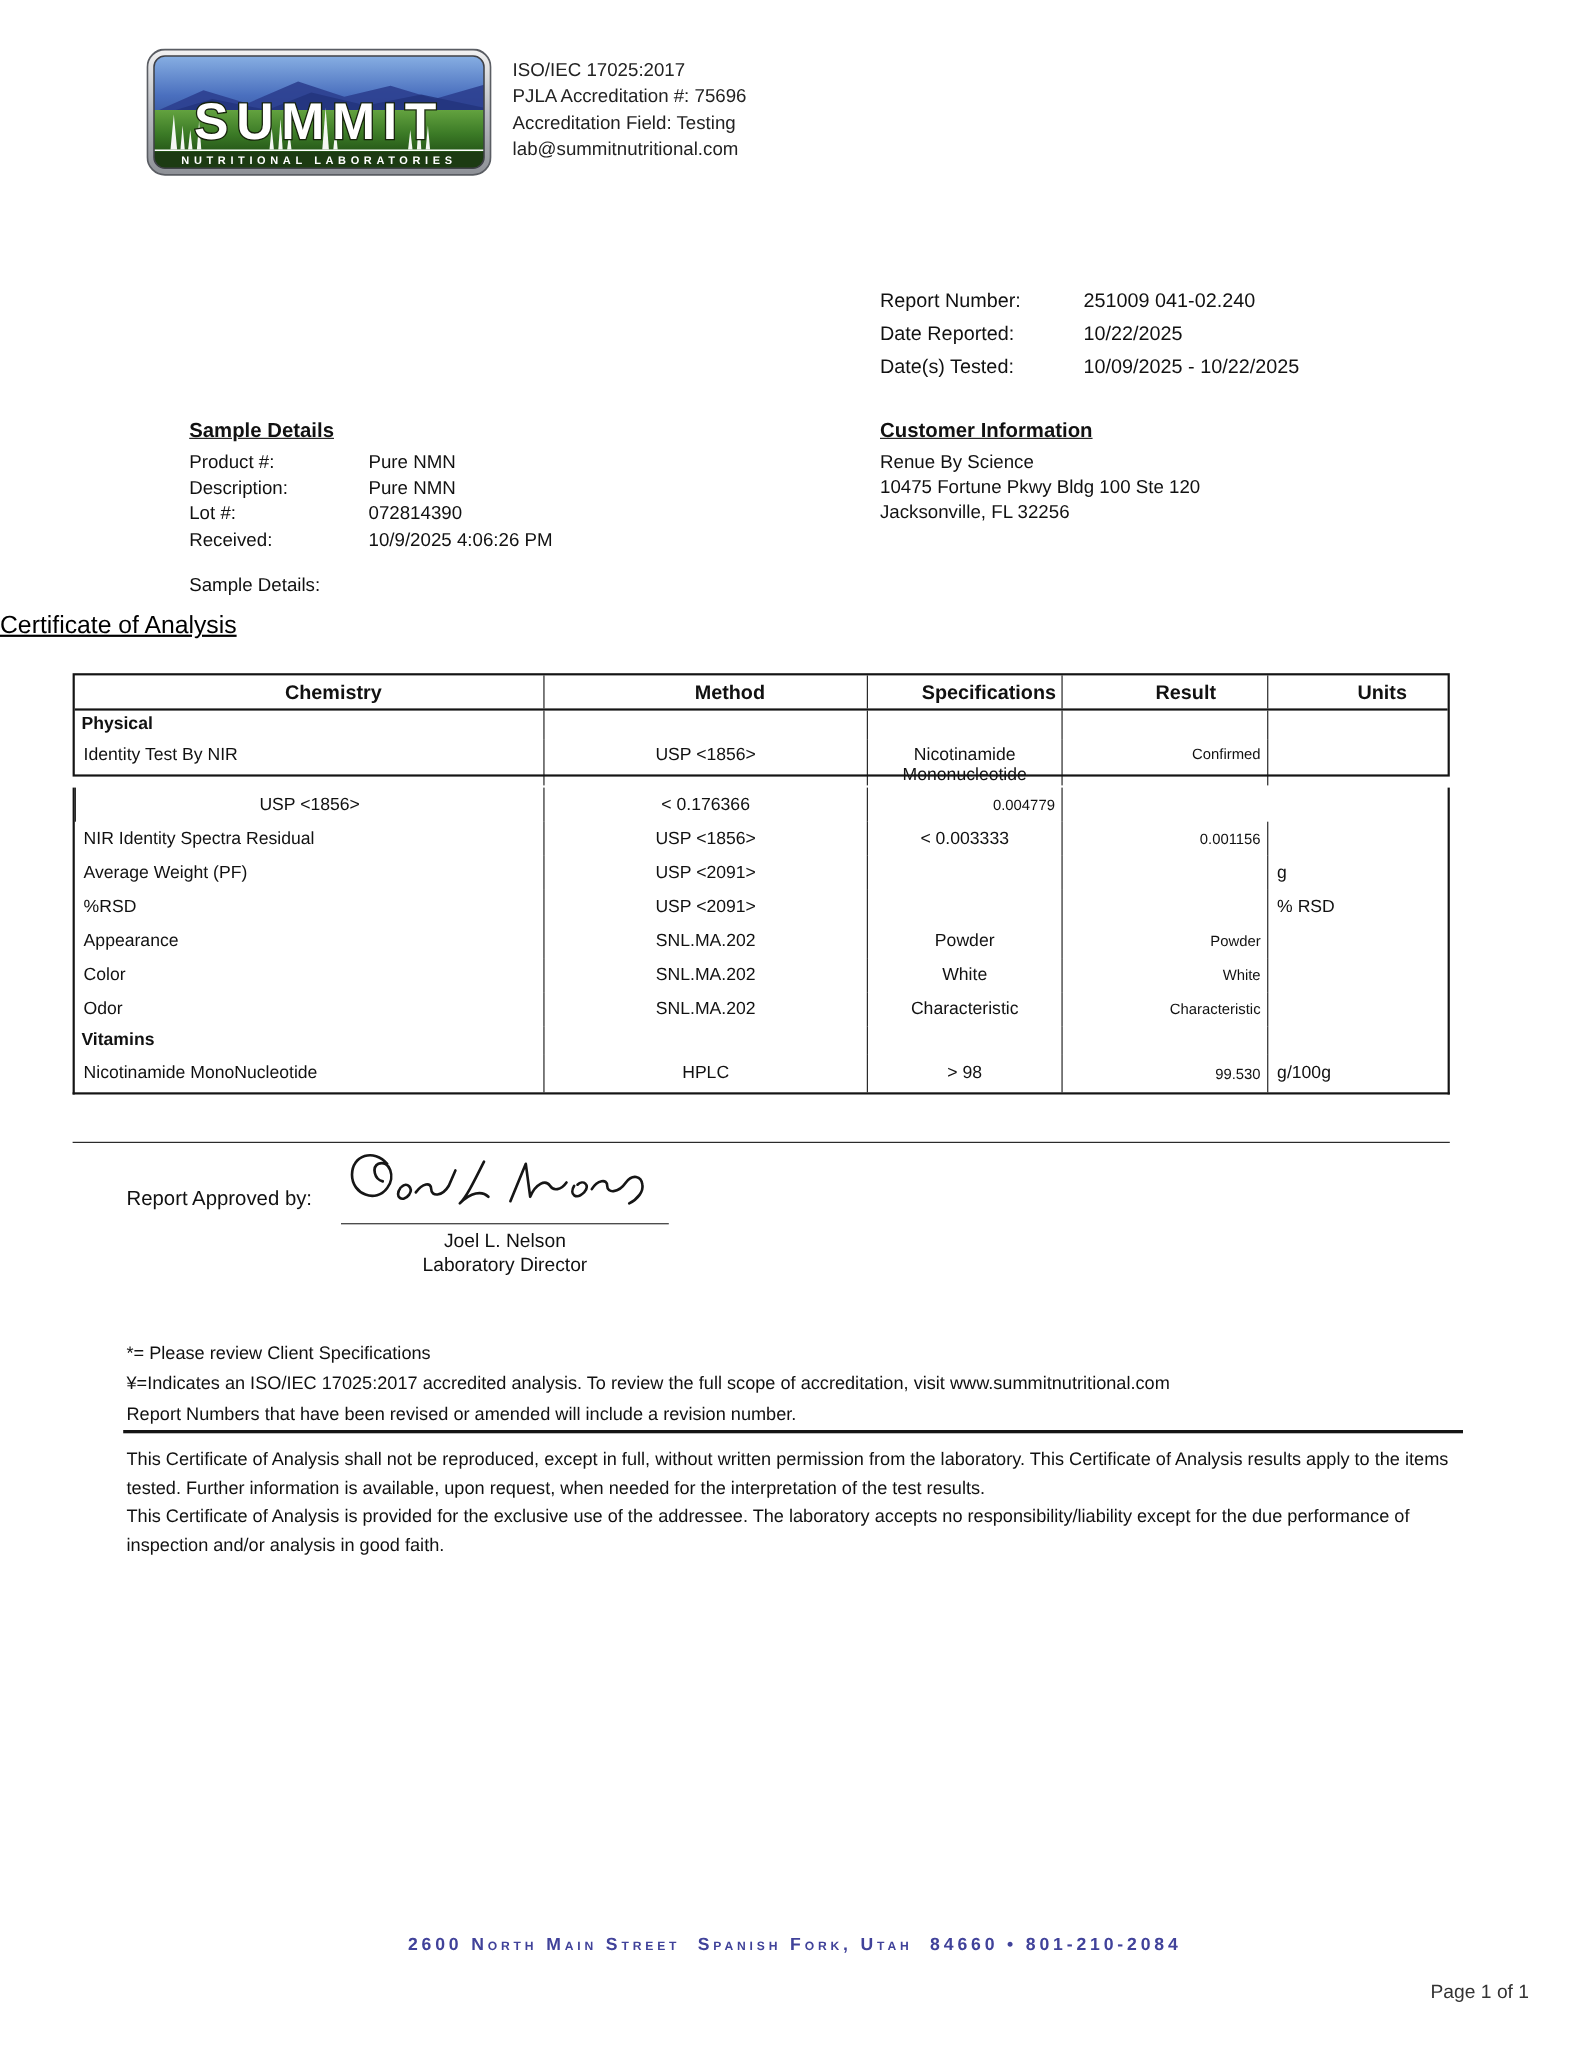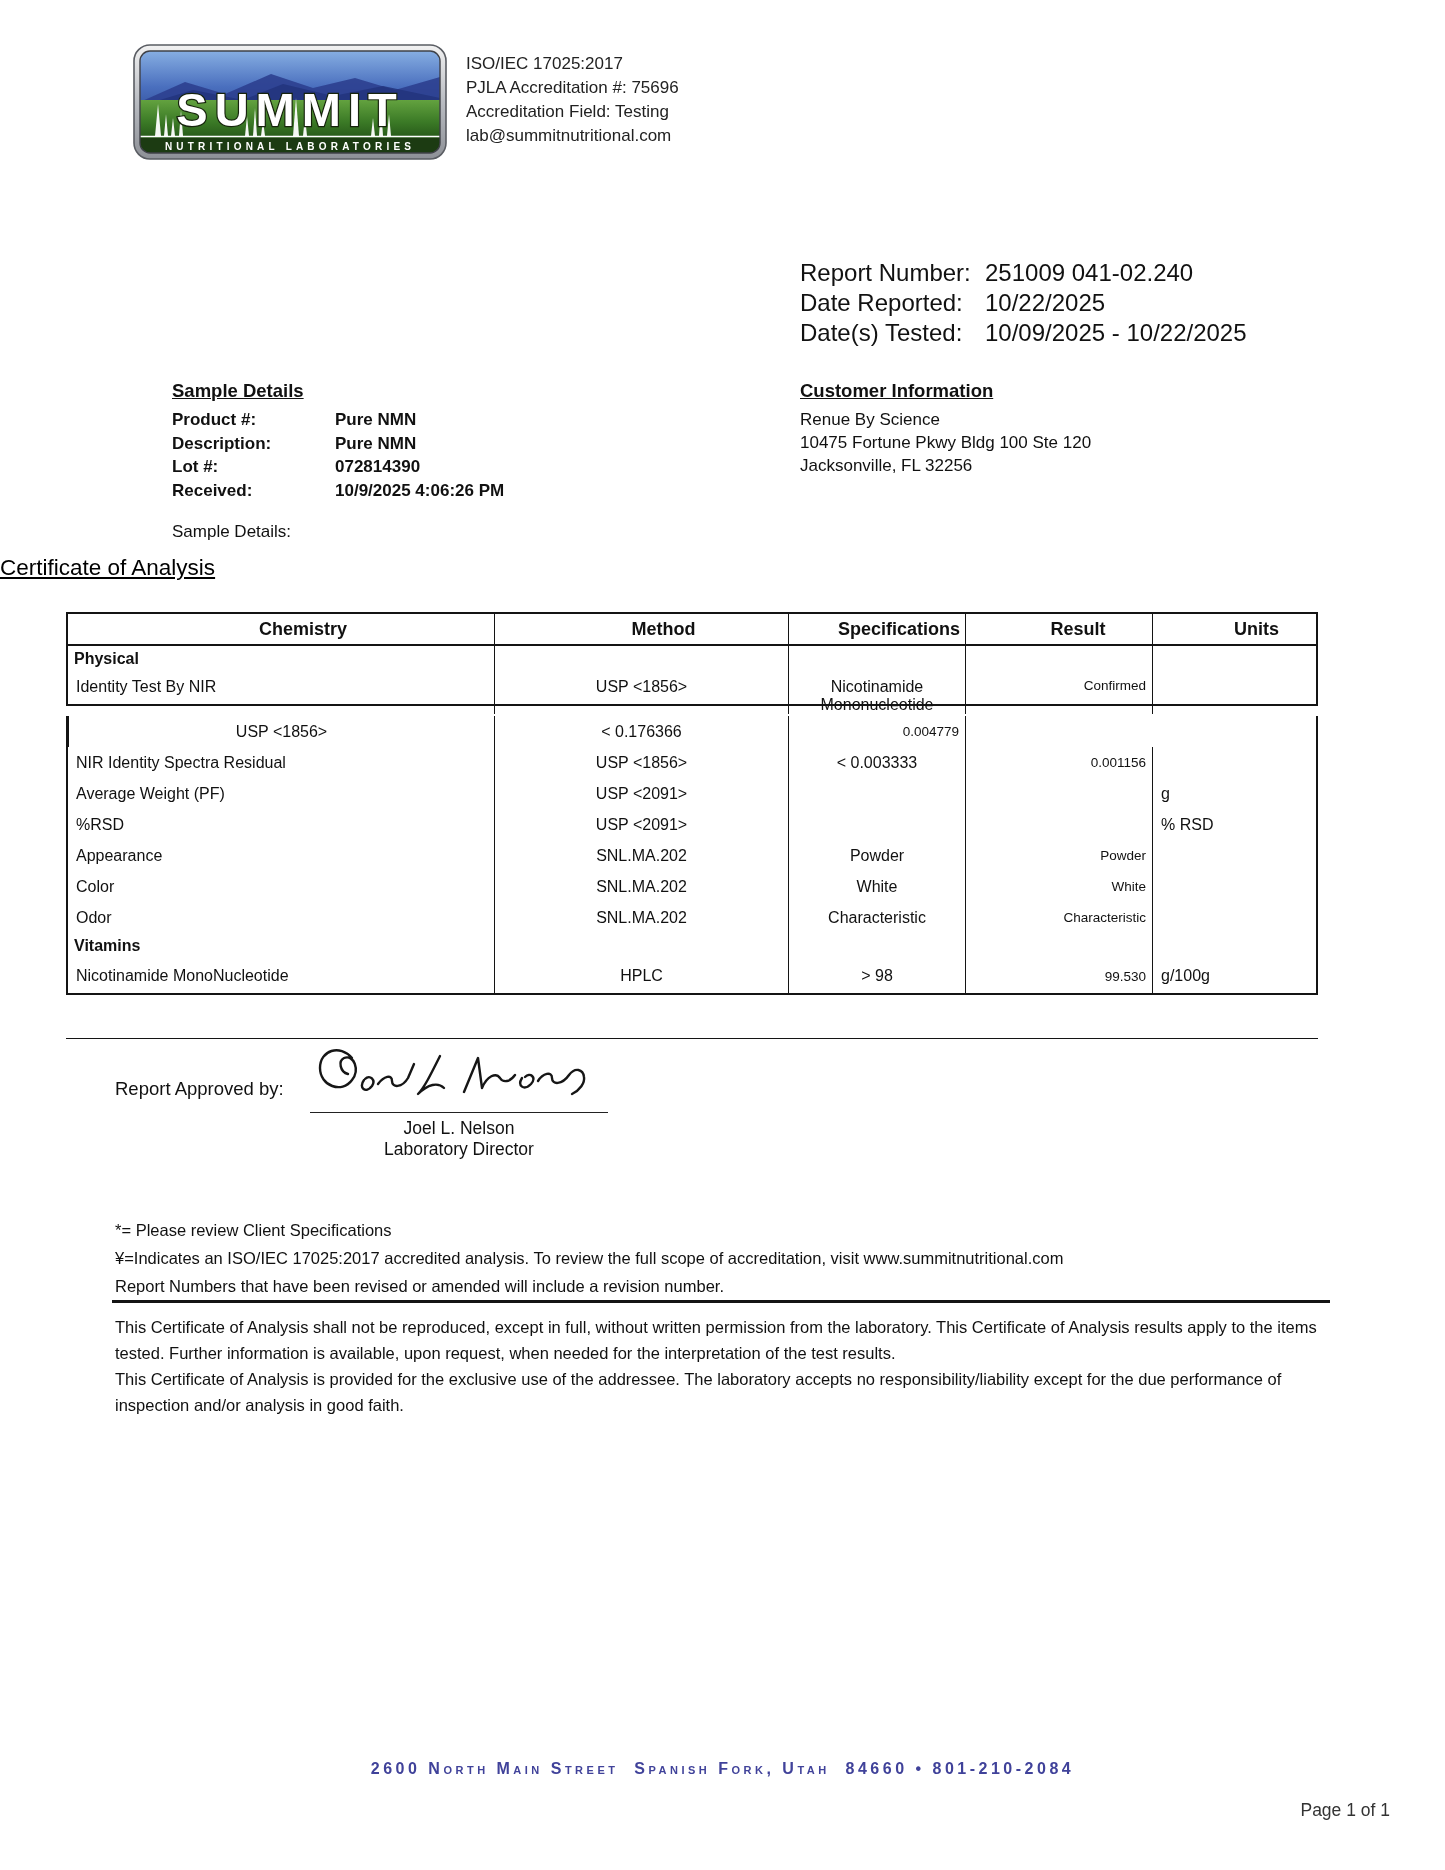--- a/index.html
+++ b/index.html
@@ -6,28 +6,28 @@
   body{width:1445px;height:1870px;position:relative;font-family:"Liberation Sans","DejaVu Sans",sans-serif;color:#111;}
   .abs{position:absolute;}
 
   
   .logo-wrap{left:133px;top:44px;width:314px;height:116px;}
 
   
   .accr{left:466px;top:52px;font-size:17px;line-height:24px;color:#222;}
 
   
-  .report-info{left:800px;top:258px;font-size:24px;line-height:30px;}
+  .report-info{left:800px;top:258px;font-size:18px;line-height:30px;}
   .report-info .row{display:flex;}
   .report-info .lbl{width:185px;}
   .report-info .val{}
 
   
   .sec-head{font-size:18.5px;font-weight:bold;text-decoration:underline;}
-  .kv{font-size:17px;line-height:23.5px;font-weight:bold;}
+  .kv{font-size:17px;line-height:23.5px;}
   .kv .row{display:flex;}
   .kv .lbl{width:163px;}
 
   .addr-lines{font-size:17px;line-height:23px;}
 
   .sample-details-2{left:172px;top:522px;font-size:17px;}
 
   .coa-title{left:0;top:555px;width:1445px;text-align:left;font-size:22.5px;color:#000;text-decoration:underline;}
 
   

